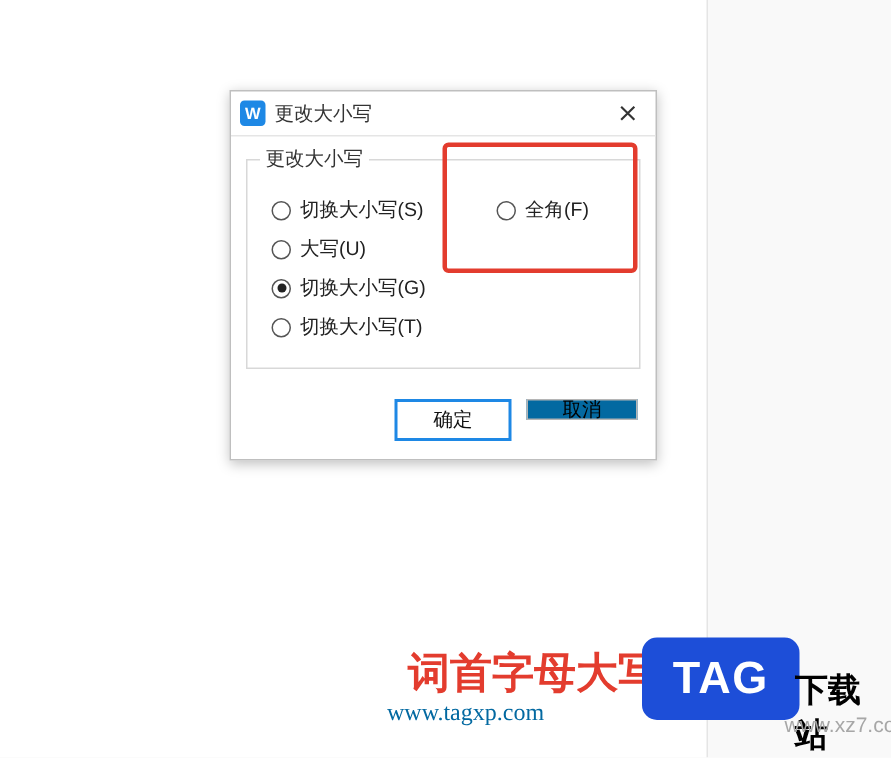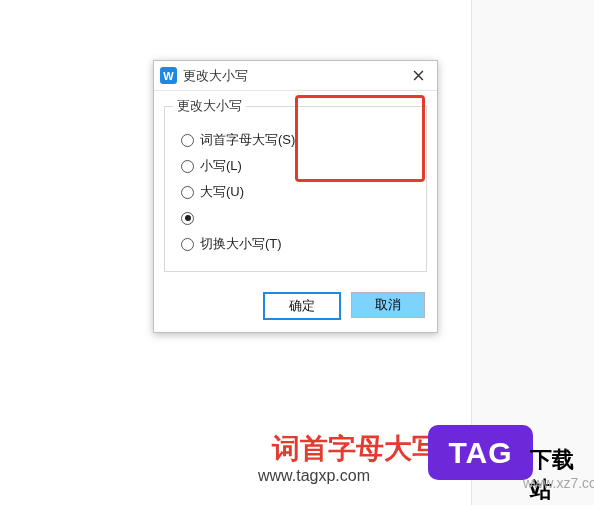--- a/index.html
+++ b/index.html
@@ -111,24 +111,24 @@
     width: 130px; height: 87px;
     pointer-events: none;
   }
   .buttons {
     display: flex;
     justify-content: flex-end;
     gap: 10px;
     padding: 10px 12px 12px 0;
   }
   .btn {
-    width: 74px; height: 26px;
+    width: 74px; height: 14px;
     display: flex; align-items: center; justify-content: center;
     border: 1px solid #b5b5b5;
-    background: #7dd3fc;
+    background: #0369a1;
     cursor: pointer;
     font-size: 13px;
   }
   .btn.primary {
     border: 2px solid #1e88e5;
     background: #fff;
     color: #111;
     width: 78px; height: 28px;
   }
   
@@ -136,29 +136,29 @@
     position: absolute;
     left: 272px; top: 430px;
     color: #e33c2e;
     font-size: 28px;
     font-weight: 700;
     font-family: "Microsoft YaHei", sans-serif;
   }
   .wm1-sub {
     position: absolute;
     left: 258px; top: 467px;
-    color: #404040;
+    color: #0369a1;
     font-size: 16px;
-    font-family: Liberation Sans, sans-serif;
+    font-family: Liberation Serif, serif;
   }
   .tag-badge {
     position: absolute;
     left: 428px; top: 425px;
     width: 105px; height: 55px;
-    background: #6d28d9;
+    background: #1d4ed8;
     border-radius: 10px;
     display: flex; align-items: center; justify-content: center;
     color: #fff;
     font-weight: 800;
     font-size: 30px;
     font-family: Arial, sans-serif;
     letter-spacing: 1px;
   }
   .tag-badge::after {
     content: "";
@@ -202,39 +202,40 @@
         </svg>
     </div>
   </div>
   <div class="dialog-body">
     <fieldset class="group">
       <legend>更改大小写</legend>
       <div class="cols">
         <div class="col-left">
           <div class="radio-row">
             <span class="radio"></span>
-            <span class="radio-label">词首字母大写(S)</span>
-          </div>
-          <div class="radio-row">
-            <span class="radio"></span>
-            <span class="radio-label">小写(L)</span>
+            <span class="radio-label">切换大小写(S)</span>
           </div>
           <div class="radio-row">
             <span class="radio"></span>
             <span class="radio-label">大写(U)</span>
           </div>
           <div class="radio-row">
             <span class="radio checked"></span>
+            <span class="radio-label">切换大小写(G)</span>
           </div>
           <div class="radio-row">
             <span class="radio"></span>
             <span class="radio-label">切换大小写(T)</span>
           </div>
         </div>
         <div class="col-right">
+          <div class="radio-row">
+            <span class="radio"></span>
+            <span class="radio-label">全角(F)</span>
+          </div>
         </div>
       </div>
     </fieldset>
   </div>
   <div class="buttons">
     <div class="btn primary">确定</div>
     <div class="btn">取消</div>
   </div>
 </div>
 

